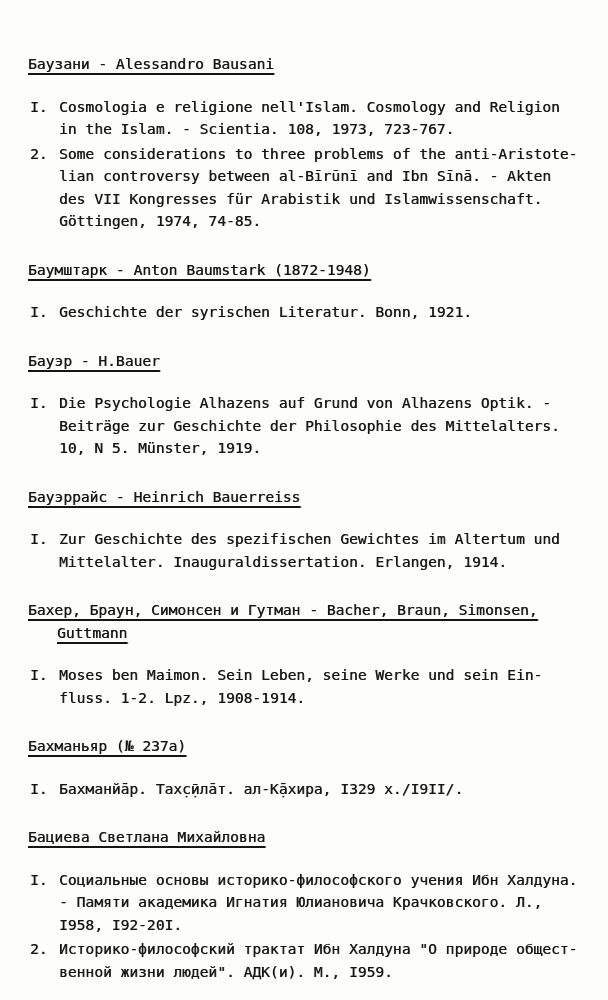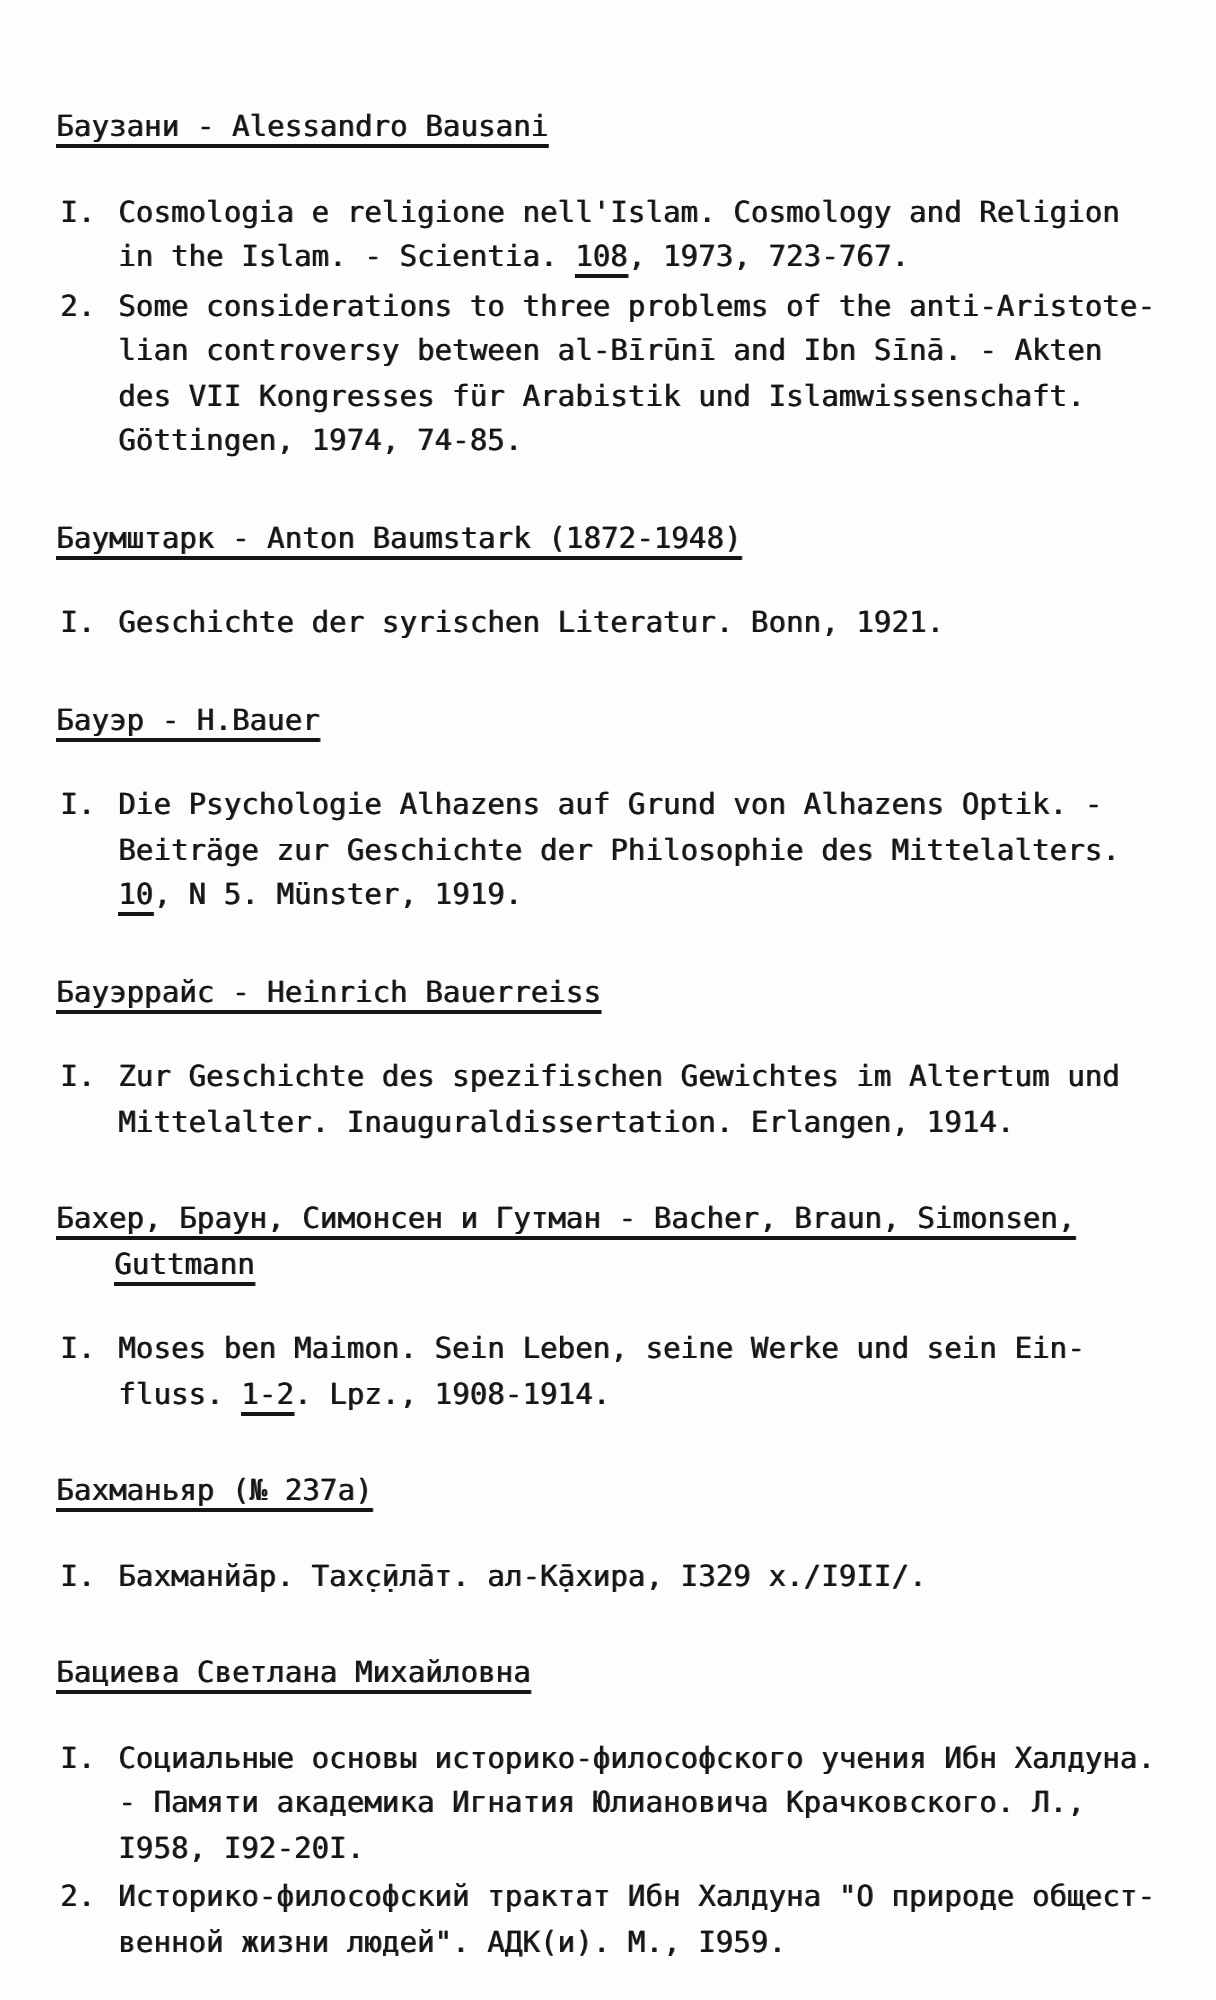--- a/index.html
+++ b/index.html
@@ -26,21 +26,20 @@
   .hline .u{
     text-decoration:underline;
     text-decoration-thickness:1.6px;
     text-underline-offset:3.5px;
   }
   .item{margin:2px;}
   .line{white-space:pre;}
   .line.cont{padding-left:29px;}
   .marker{display:inline-block;width:29px;}
   .u{
-    text-decoration:underline;
     text-decoration-thickness:1.6px;
     text-underline-offset:3.5px;
   }
 </style>
 </head>
 <body>
 
 <div class="page">
   <div id="sections"><div class="section"><div class="heading"><div class="hline first"><span class="u">Баузани - Alessandro Bausani</span></div></div><div class="item"><div class="line"><span class="marker">I.</span><span>Cosmologia e religione nell'Islam. Cosmology and Religion</span></div><div class="line cont"><span>in the Islam. - Scientia. </span><span class="u">108</span><span>, 1973, 723-767.</span></div></div><div class="item"><div class="line"><span class="marker">2.</span><span>Some considerations to three problems of the anti-Aristote-</span></div><div class="line cont"><span>lian controversy between al-Bīrūnī and Ibn Sīnā. - Akten</span></div><div class="line cont"><span>des VII Kongresses für Arabistik und Islamwissenschaft.</span></div><div class="line cont"><span>Göttingen, 1974, 74-85.</span></div></div></div><div class="section"><div class="heading"><div class="hline first"><span class="u">Баумштарк - Anton Baumstark (1872-1948)</span></div></div><div class="item"><div class="line"><span class="marker">I.</span><span>Geschichte der syrischen Literatur. Bonn, 1921.</span></div></div></div><div class="section"><div class="heading"><div class="hline first"><span class="u">Бауэр - H.Bauer</span></div></div><div class="item"><div class="line"><span class="marker">I.</span><span>Die Psychologie Alhazens auf Grund von Alhazens Optik. -</span></div><div class="line cont"><span>Beiträge zur Geschichte der Philosophie des Mittelalters.</span></div><div class="line cont"><span class="u">10</span><span>, N 5. Münster, 1919.</span></div></div></div><div class="section"><div class="heading"><div class="hline first"><span class="u">Бауэррайс - Heinrich Bauerreiss</span></div></div><div class="item"><div class="line"><span class="marker">I.</span><span>Zur Geschichte des spezifischen Gewichtes im Altertum und</span></div><div class="line cont"><span>Mittelalter. Inauguraldissertation. Erlangen, 1914.</span></div></div></div><div class="section"><div class="heading"><div class="hline first"><span class="u">Бахер, Браун, Симонсен и Гутман - Bacher, Braun, Simonsen,</span></div><div class="hline cont"><span class="u">Guttmann</span></div></div><div class="item"><div class="line"><span class="marker">I.</span><span>Moses ben Maimon. Sein Leben, seine Werke und sein Ein-</span></div><div class="line cont"><span>fluss. </span><span class="u">1-2</span><span>. Lpz., 1908-1914.</span></div></div></div><div class="section"><div class="heading"><div class="hline first"><span class="u">Бахманьяр (№ 237а)</span></div></div><div class="item"><div class="line"><span class="marker">I.</span><span>Бахманйа̄р. Тах̣с̣ӣла̄т. ал-К̣а̄хира, I329 х./I9II/.</span></div></div></div><div class="section"><div class="heading"><div class="hline first"><span class="u">Бациева Светлана Михайловна</span></div></div><div class="item"><div class="line"><span class="marker">I.</span><span>Социальные основы историко-философского учения Ибн Халдуна.</span></div><div class="line cont"><span>- Памяти академика Игнатия Юлиановича Крачковского. Л.,</span></div><div class="line cont"><span>I958, I92-20I.</span></div></div><div class="item"><div class="line"><span class="marker">2.</span><span>Историко-философский трактат Ибн Халдуна "О природе общест-</span></div><div class="line cont"><span>венной жизни людей". АДК(и). М., I959.</span></div></div></div></div>
   

